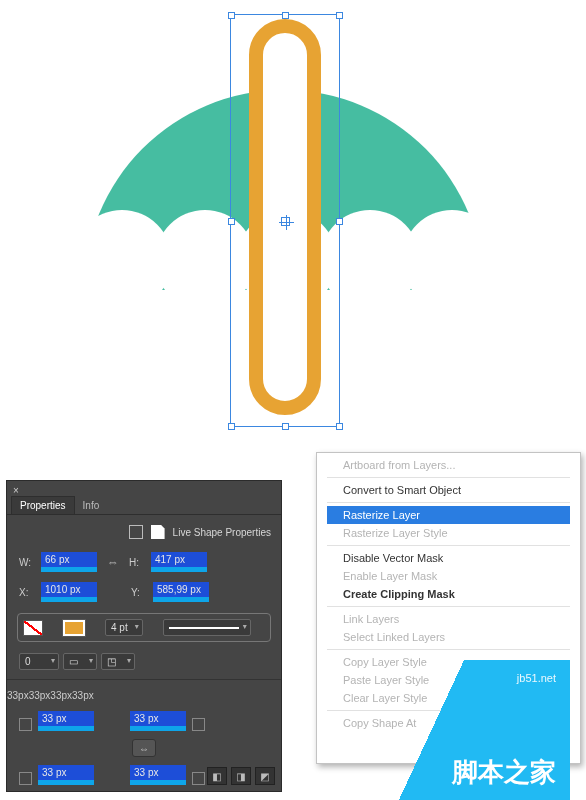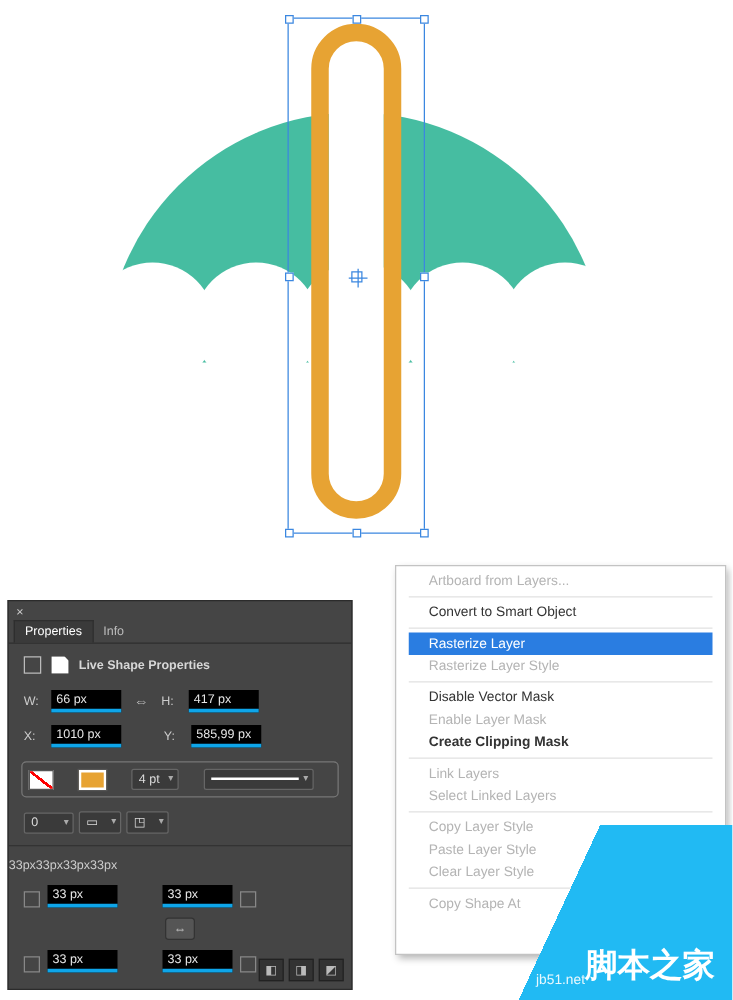--- a/index.html
+++ b/index.html
@@ -122,38 +122,39 @@
   .tabs .tab.active {
     background:#3a3a3a;
     color:#fff;
     border-top:1px solid #2e2e2e;
     border-left:1px solid #2e2e2e;
     border-right:1px solid #2e2e2e;
   }
   .section-title {
     display:flex; align-items:center; gap:8px;
     padding: 10px 10px 8px 12px;
-    font-weight:bold;
+    font-weight:normal;
+    justify-content:flex-end;
   }
   .icon-sq {
     width:14px;height:14px;border:1px solid #bbb;display:inline-block;
   }
   .icon-doc {
     width:14px;height:14px;background:#fff;display:inline-block;
     clip-path: polygon(0 0,75% 0,100% 25%,100% 100%,0 100%);
   }
 
   .row {
     display:flex; align-items:center;
     padding: 5px 12px;
     gap: 8px;
   }
   .lbl { width:14px; color:#ccc; }
   .field {
-    background:#000000; border:none; border-bottom:3px solid #0ea5e9;
+    background:#1d4ed8; border:none; border-bottom:5px solid #0ea5e9;
     color:#e6e6e6; padding:2px 4px; font-size:10px;
   }
   .field.sm{width:56px}
   .link-ic{font-size:12px;color:#bbb;margin:0 2px;cursor:pointer}
 
   .stroke-row{
     margin:6px 10px; padding:5px; border:1px solid #777; border-radius:4px;
     display:flex; align-items:center; gap:20px;
   }
   .swatch-none{
@@ -208,25 +209,25 @@
     white-space:nowrap;
     cursor:pointer;
   }
   .ctxmenu .item.disabled{color:#b4b4b4;cursor:default}
   .ctxmenu .item.selected{background:#2a7de1;color:#fff}
   .ctxmenu .item.bold{font-weight:bold}
   .ctxmenu hr{border:none;border-top:1px solid #e1e1e1;margin:3px 0}
 
   
   .ribbon{
-    position:absolute; right:0; bottom:0;
+    position:absolute; right:16px; bottom:0;
     width:220px;height:140px;
     background:linear-gradient(115deg, transparent 40%, #21baf3 40%);
     color:#fff; font-size:16px; font-family:"Microsoft YaHei",sans-serif;
-    display:flex;flex-direction:row;align-items:flex-end;justify-content:flex-end;
+    display:flex;flex-direction:column;align-items:flex-end;justify-content:space-between;
     padding:12px 14px 10px;
   }
   .ribbon .small{font-size:11px;opacity:.9}
   .ribbon .big{font-size:26px;font-weight:bold}
 </style>
 </head>
 <body>
 
 <div class="canvas">
   <div class="umbrella-wrap">

